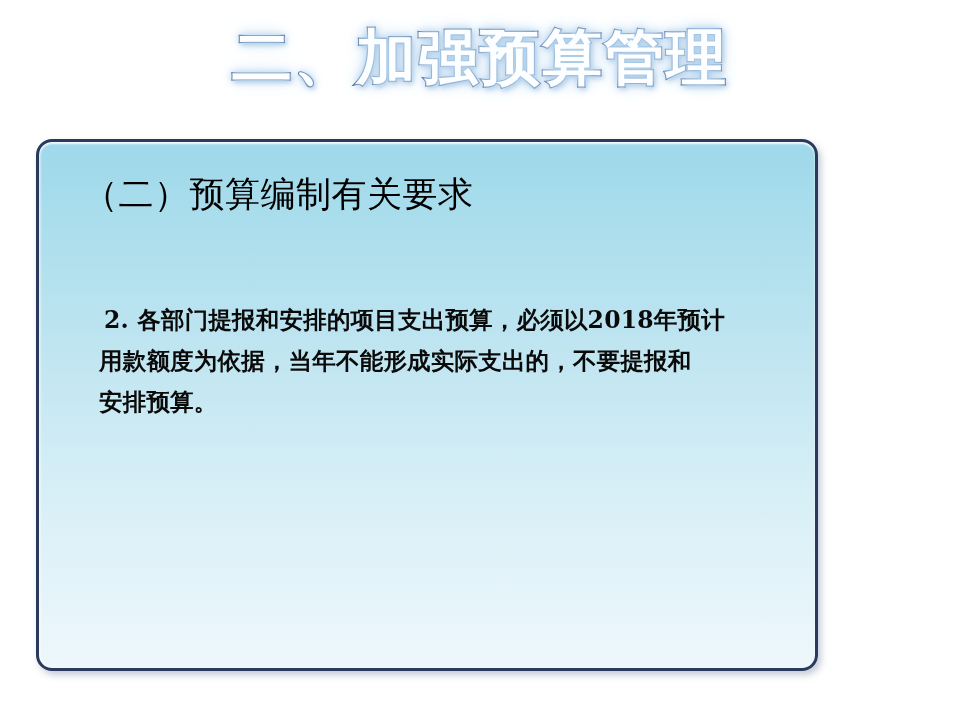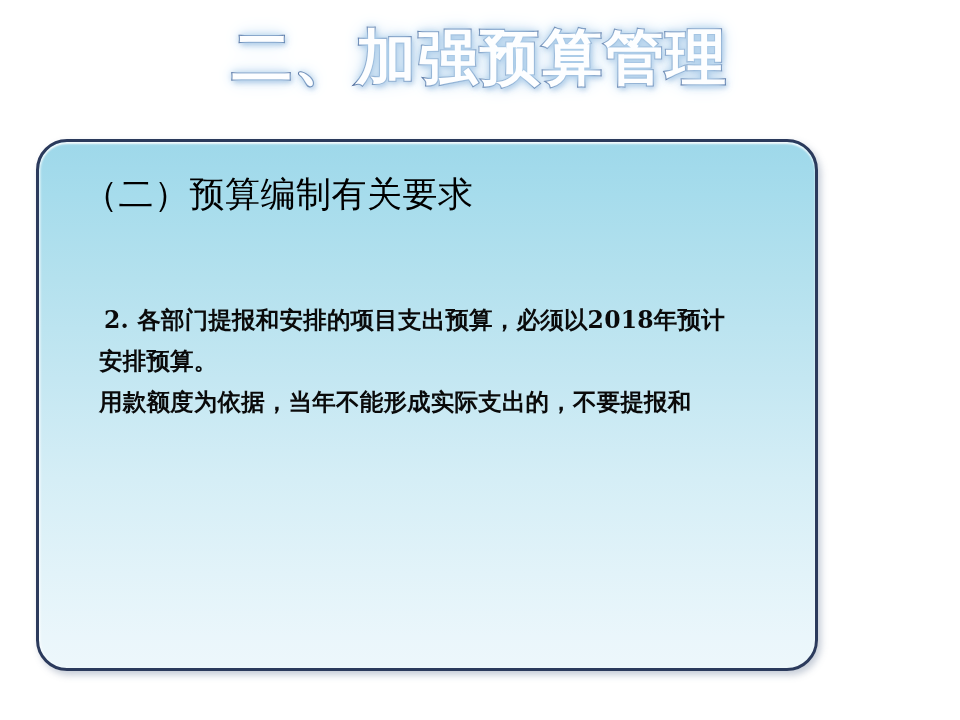--- a/index.html
+++ b/index.html
@@ -53,21 +53,21 @@
   }
 
   
   .panel {
     position: absolute;
     left: 36px;
     top: 139px;
     width: 782px;
     height: 532px;
     border: 3px solid #2b3a5c;
-    border-radius: 31px;
+    border-radius: 16px;
     background: linear-gradient(to bottom,
         #9ed8ea 0%,
         #a6dcec 10%,
         #b4e1ee 26%,
         #c4e7f2 45%,
         #d5eef6 64%,
         #e2f3f9 82%,
         #eaf6fb 94%,
         #edf7fb 100%);
     box-shadow:
@@ -119,19 +119,19 @@
   <div class="slide-title-wrap">
     <span class="slide-title">二、加强预算管理</span>
   </div>
 
   <div class="panel">
 
     <div class="panel-heading">（二）预算编制有关要求</div>
 
     <div class="panel-body">
       <div class="body-line indent">2. 各部门提报和安排的项目支出预算，必须以2018年预计</div>
+      <div class="body-line">用款额度为依据，当年不能形成实际支出的，不要提报和</div>
       <div class="body-line">安排预算。</div>
-      <div class="body-line">用款额度为依据，当年不能形成实际支出的，不要提报和</div>
     </div>
 
   </div>
 
 </div>
 
 </body></html>

